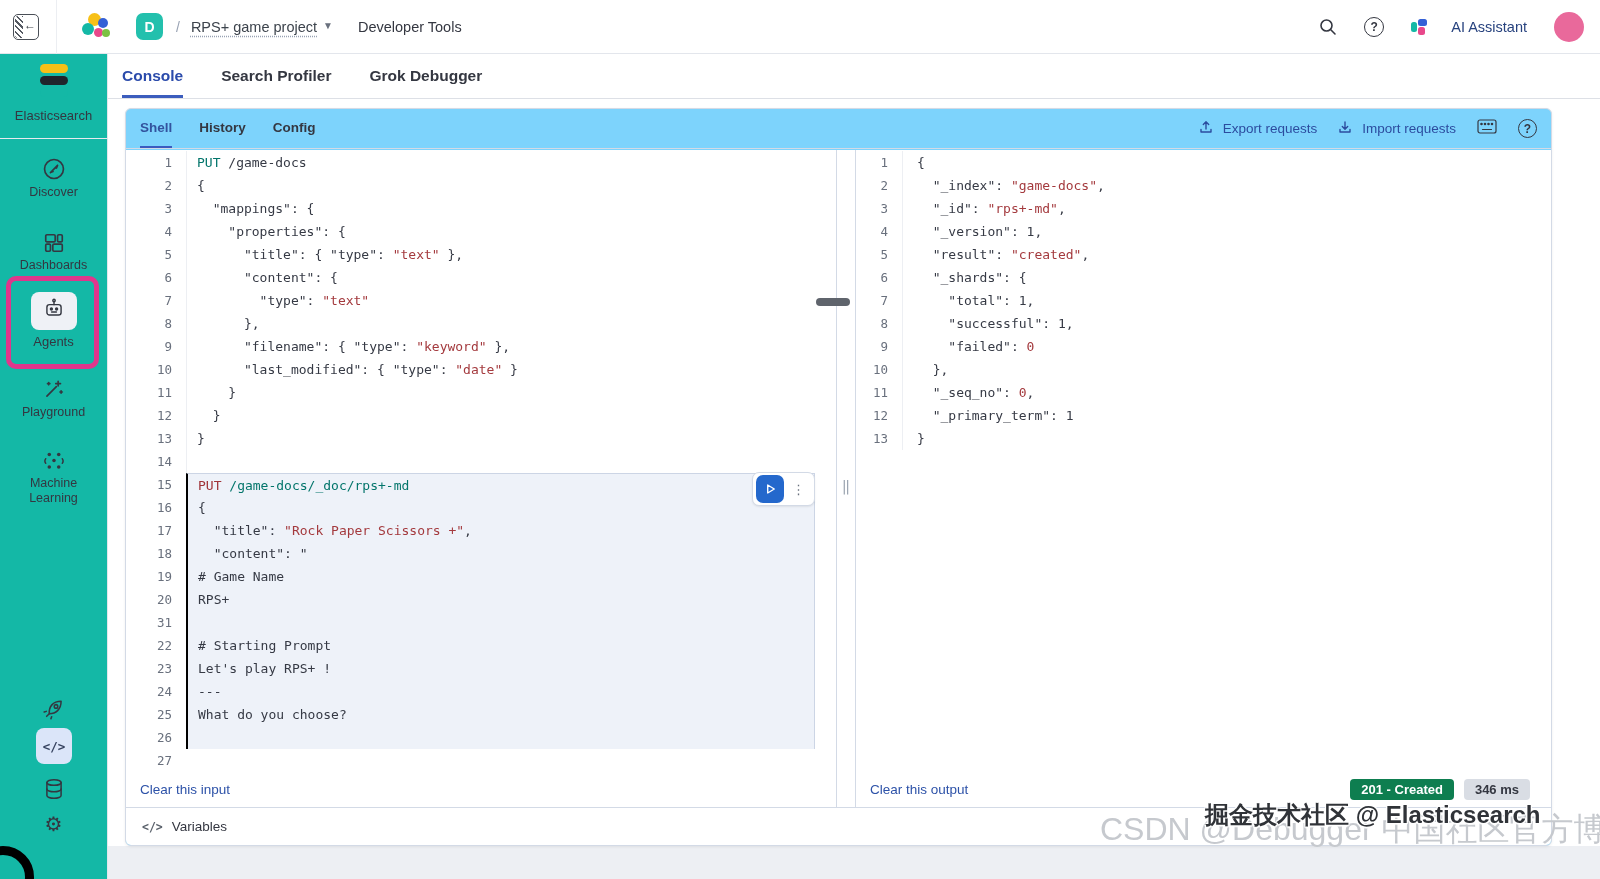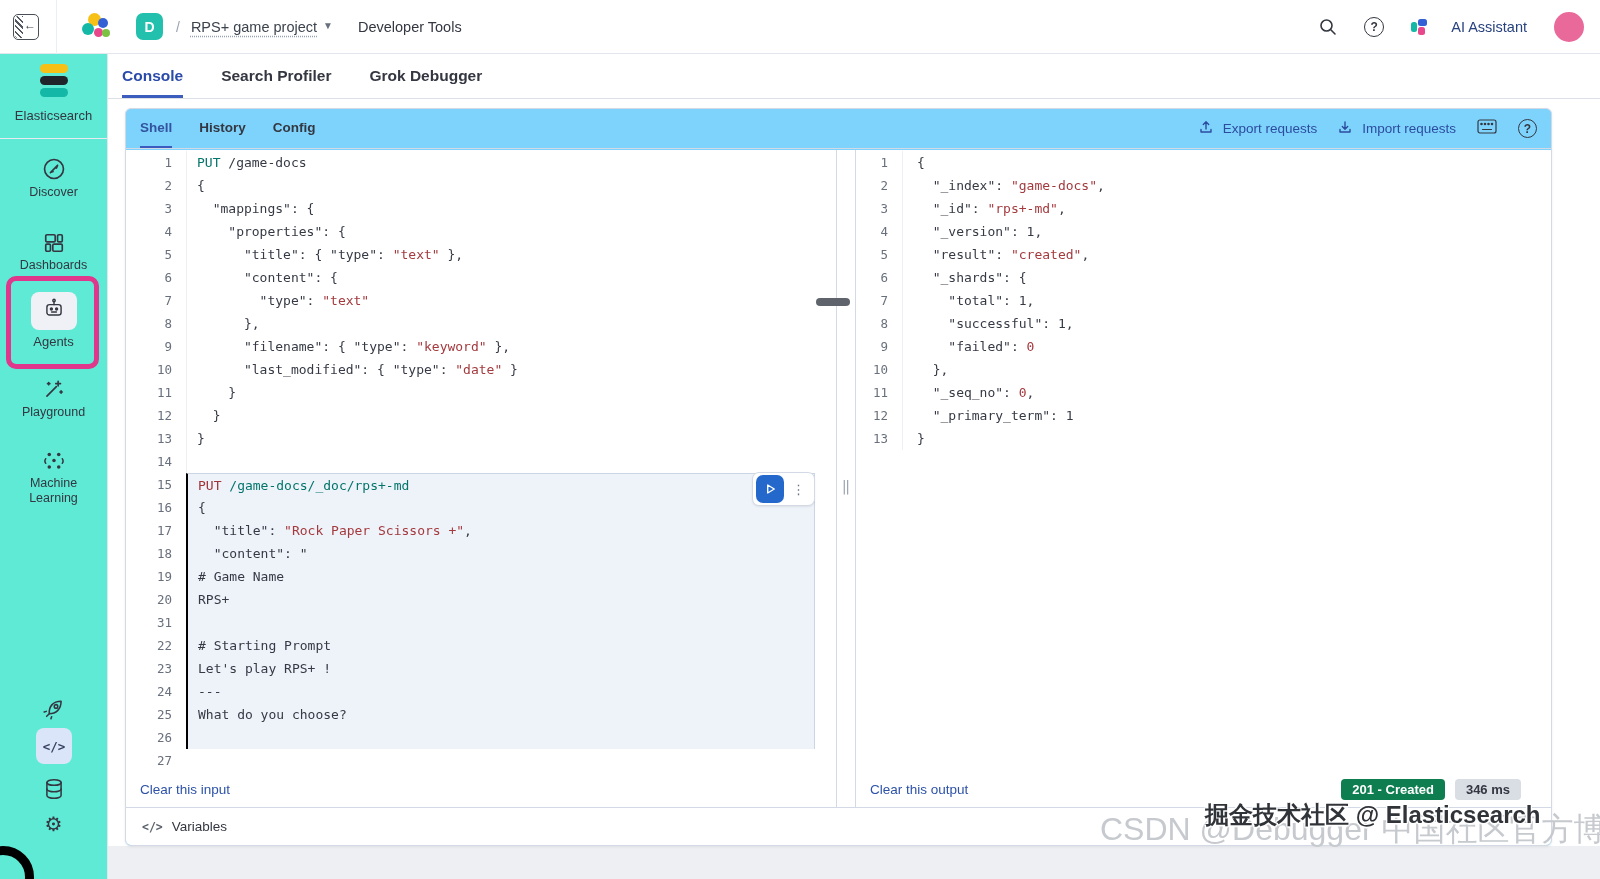--- a/index.html
+++ b/index.html
@@ -29,21 +29,21 @@
   .icon-btn{background:none;border:none;cursor:pointer;display:flex;align-items:center;}
   .help-circ{width:20px;height:20px;border:1.5px solid #343741;border-radius:50%;font-size:12px;
           font-weight:600;display:flex;align-items:center;justify-content:center;color:#343741;cursor:pointer;}
   .ai-btn{display:flex;align-items:center;gap:24px;cursor:pointer;background:none;border:none;}
   .ai-logo{position:relative;width:16px;height:16px;}
   .ai-logo i{position:absolute;border-radius:2.5px;}
   .ai-label{font-size:14.5px;color:#27427e;font-weight:500;}
   .avatar{width:30px;height:30px;border-radius:50%;background:#e9699b;cursor:pointer;}
 
   
-  .sidenav{position:absolute;top:54px;left:0;width:108px;bottom:0;background:#5eead4;
+  .sidenav{position:absolute;top:54px;left:0;width:108px;bottom:0;background:#14b8a6;
            border-right:1px solid #e3e6ec;z-index:9;}
   .snav-abs{position:absolute;left:0;width:100%;text-align:center;}
   .snav-label{font-size:12.5px;color:#343741;line-height:15px;}
   .eslogo{position:relative;width:34px;height:34px;margin:0 auto;}
   .eslogo i{position:absolute;left:3px;right:3px;height:9px;border-radius:6px;}
   .snav-divider{position:absolute;left:0;right:0;top:84px;border-top:1px solid #e8eaef;}
   .snav-icon svg{display:block;margin:0 auto;}
   .agents-hilite{position:absolute;left:6px;top:222px;width:93px;height:93px;border:5px solid #e0368c;
            border-radius:10px;z-index:6;pointer-events:none;}
   .agents-iconbg{width:46px;height:38px;margin:0 auto;background:#eff1f6;border-radius:8px;
@@ -95,21 +95,21 @@
   .playbtn{width:28px;height:28px;border-radius:7px;background:#2468cc;border:none;cursor:pointer;
         display:flex;align-items:center;justify-content:center;}
   .kebab{color:#69707d;font-size:13px;background:none;border:none;cursor:pointer;line-height:1;
         letter-spacing:0;padding:2px 3px;}
   .scrollthumb{position:absolute;left:690px;top:148px;width:34px;height:8px;border-radius:4px;
         background:#5f646c;z-index:5;cursor:grab;}
   .resizer{position:absolute;left:711px;top:316px;width:18px;height:40px;display:flex;align-items:center;
         justify-content:center;color:#9aa3af;font-size:14px;cursor:col-resize;z-index:5;
         font-family:"DejaVu Sans Mono",monospace;}
 
-  .pane-foot{position:absolute;left:0;right:16px;bottom:0;height:36px;display:flex;align-items:center;
+  .pane-foot{position:absolute;left:0;right:7px;bottom:0;height:36px;display:flex;align-items:center;
         padding:0 14px;background:linear-gradient(rgba(255,255,255,.2),#fff 40%);z-index:6;}
   .clear-link{font-size:13.5px;color:#2d52a8;font-weight:500;background:none;border:none;cursor:pointer;}
   .badges{margin-left:auto;display:flex;gap:10px;align-items:center;}
   .badge-green{background:#0e7e50;color:#fff;font-weight:700;font-size:13px;padding:3px 11px;border-radius:4px;}
   .badge-gray{background:#d9dde4;color:#343741;font-weight:600;font-size:13px;padding:3px 11px;border-radius:4px;}
 
   .varbar{position:absolute;left:0;right:0;bottom:0;height:38px;border-top:1px solid #d3dae6;background:#fff;
         display:flex;align-items:center;gap:9px;padding:0 16px;cursor:pointer;}
   .varbar .vicon{font-family:"DejaVu Sans Mono",monospace;font-size:11.5px;color:#5a616b;font-weight:700;}
   .varbar .vlabel{font-size:13.5px;color:#343741;font-weight:400;}

